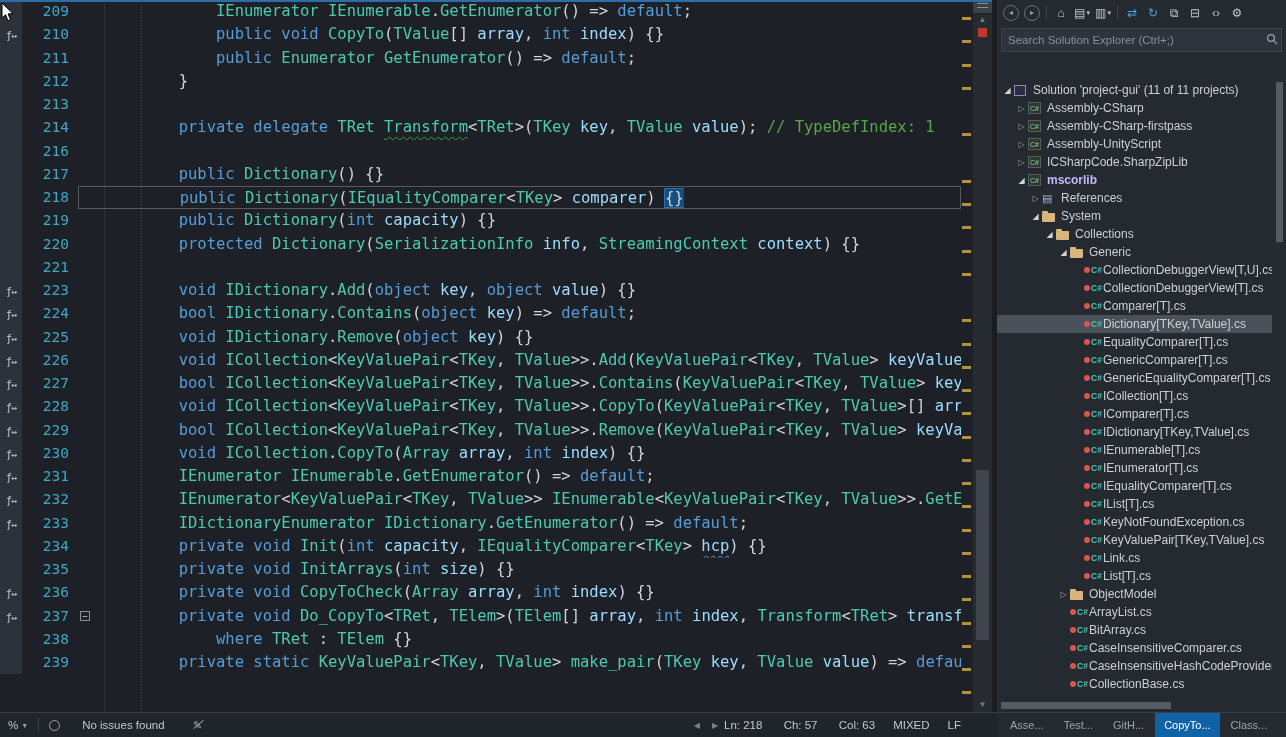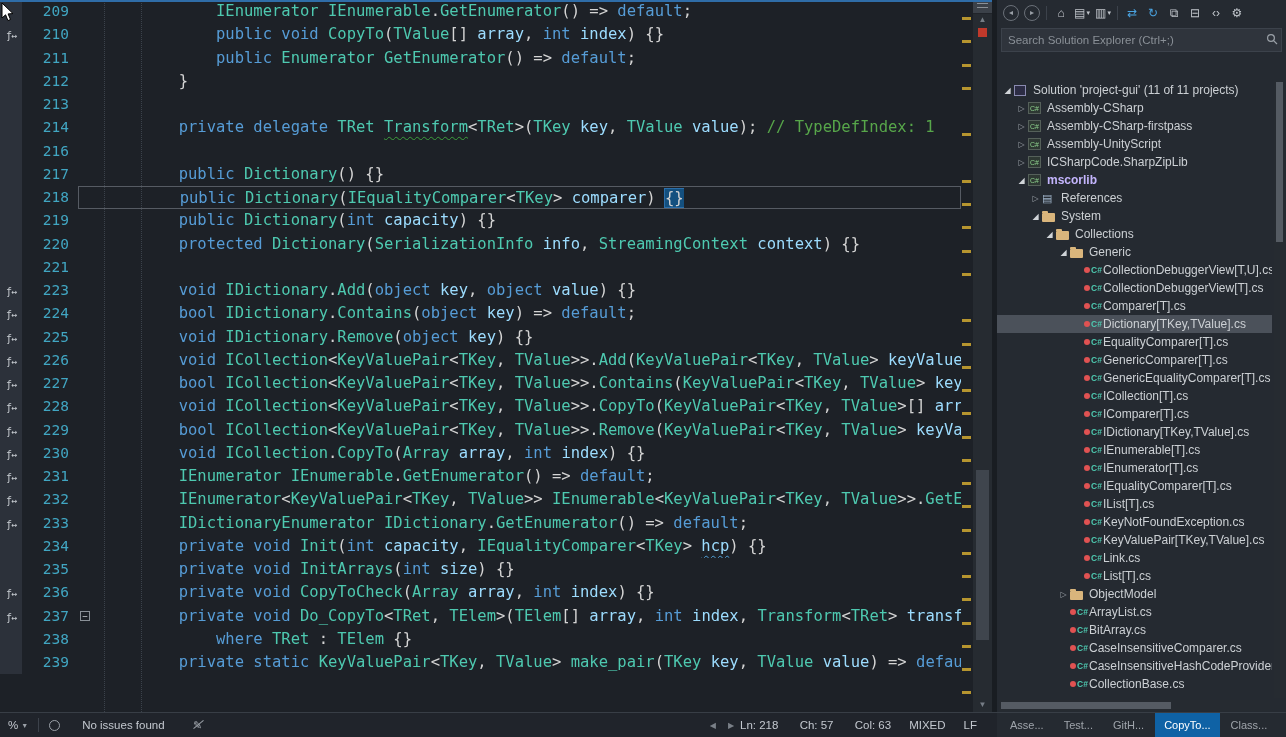--- a/index.html
+++ b/index.html
@@ -80,21 +80,21 @@
   .zoom{margin-left:8px;display:flex;align-items:center;gap:3px;}
   .zoom .dd{font-size:7px;color:#9aa0a7;}
   .bbsep{width:1px;height:14px;background:#3c424b;margin:0 10px;}
   .health{display:flex;align-items:center;gap:22px;}
   .ring{width:11px;height:11px;border:1px solid #9aa0a7;border-radius:50%;box-sizing:border-box;}
   .pen{position:relative;margin-left:26px;font-size:11px;color:#9aa0a7;width:14px;text-align:center;}
   .pen i{position:absolute;left:1px;top:5px;width:13px;height:1px;background:#9aa0a7;transform:rotate(-40deg);}
   .bb-space{flex:1;}
   .harr{font-size:8px;color:#7a8088;padding:0 6px;}
   .posgrp span{margin-right:18px;}
-  .enc{margin-right:18px;} .eol{margin-right:20px;}
+  .enc{margin-right:18px;} .eol{margin-right:36px;}
   .bb-tabs{flex:1;display:flex;align-items:stretch;padding-left:4px;gap:2px;background:#252a31;}
   .btab{display:flex;align-items:center;padding:0 9px;font-size:11px;color:#9fa4ab;}
   .btab.active{background:#0f62a5;color:#ffffff;}
   
   #cursor{position:absolute;left:1px;top:3px;z-index:50;pointer-events:none;}
 </style>
 </head>
 <body>
 
 <div id="editor">

